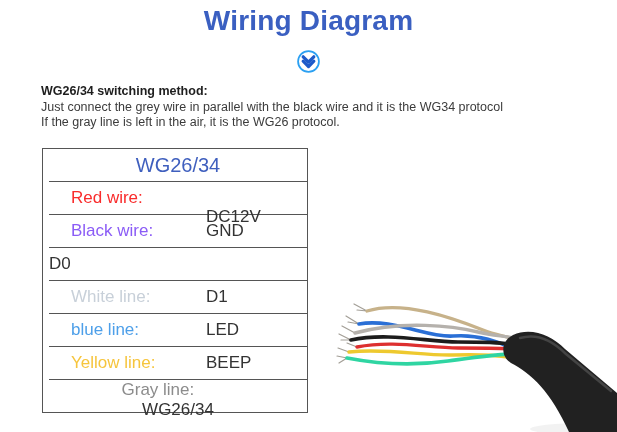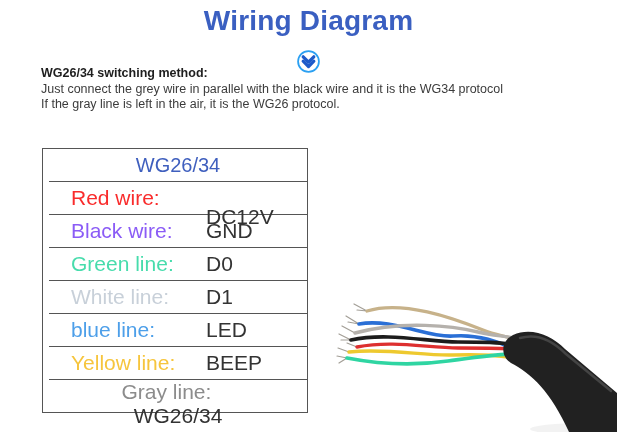--- a/index.html
+++ b/index.html
@@ -6,34 +6,34 @@
   body{
     width:617px;height:432px;position:relative;overflow:hidden;
     background:#ffffff;
     font-family:"Liberation Sans", sans-serif;
   }
   .title{
     position:absolute;top:5px;left:0;width:617px;
     text-align:center;font-size:28px;font-weight:600;letter-spacing:0.2px;
   }
   .down-icon{position:absolute;top:49px;left:296px;width:25px;height:25px;}
-  .instructions{position:absolute;left:41px;top:66px;font-size:12.5px;line-height:15.5px;color:#3b3b3b;}
+  .instructions{position:absolute;left:41px;top:84px;font-size:12.5px;line-height:15.5px;color:#3b3b3b;}
   .instructions .heading{font-weight:bold;color:#1e1e1e;}
   .wtable{
     position:absolute;left:42px;top:148px;width:258px;
     border:1px solid #555;background:#ffffff;padding-left:6px;
   }
   .thead{
     height:32px;border-bottom:1px solid #555;
     display:flex;align-items:center;justify-content:center;
     font-size:20px;
   }
   .trow{
     height:32px;border-bottom:1px solid #555;
-    display:flex;align-items:center;font-size:21px;
+    display:flex;align-items:center;font-size:17px;
   }
   .trow:last-child{border-bottom:none;flex-direction:column;}
   .tlabel{margin-left:22px;width:135px;}
   .tvalue{}
   .cable{position:absolute;left:333px;top:278px;width:284px;height:154px;}
 </style>
 </head>
 <body>
 
 <div class="title" style="color: rgb(58, 95, 193);">Wiring Diagram</div>
@@ -55,21 +55,20 @@
   <div>
       <div class="trow">
         <span class="tlabel" style="color: rgb(249, 44, 44);">Red wire:</span>
         <span class="tvalue" style="color: rgb(51, 51, 51); margin-top: 37px;">DC12V</span>
       </div>
       <div class="trow">
         <span class="tlabel" style="color: #8b5cf6;">Black wire:</span>
         <span class="tvalue" style="color: rgb(51, 51, 51);">GND</span>
       </div>
       <div class="trow">
-        <span class="tlabel" style="color: rgb(71, 220, 172);">Green line:</span>
         <span class="tvalue" style="color: rgb(51, 51, 51);">D0</span>
       </div>
       <div class="trow">
         <span class="tlabel" style="color: rgb(200, 208, 217);">White line:</span>
         <span class="tvalue" style="color: rgb(51, 51, 51);">D1</span>
       </div>
       <div class="trow">
         <span class="tlabel" style="color: rgb(77, 159, 233);">blue line:</span>
         <span class="tvalue" style="color: rgb(51, 51, 51);">LED</span>
       </div>

